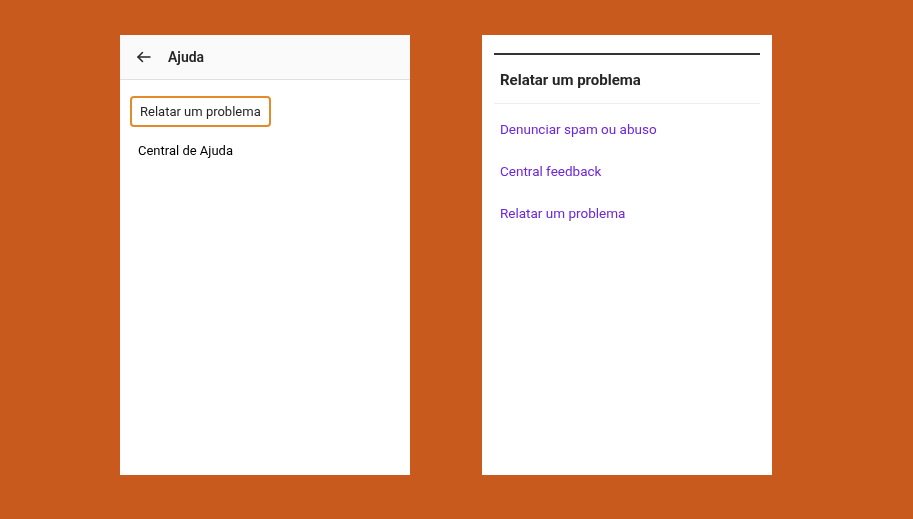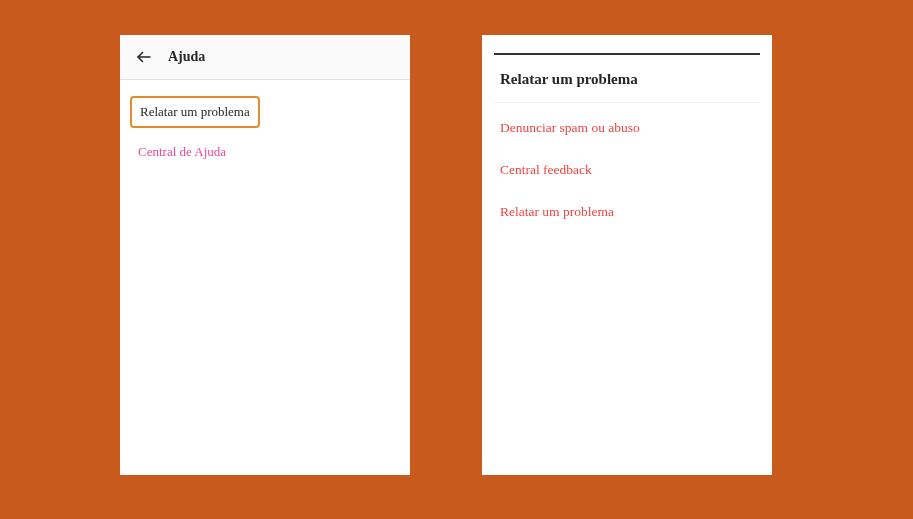--- a/index.html
+++ b/index.html
@@ -14,21 +14,20 @@
       font-family: -apple-system, BlinkMacSystemFont, "Segoe UI", Roboto, Helvetica, Arial, sans-serif;
       display: flex;
       gap: 72px;
       padding: 35px 120px;
     }
     .phone-screen {
       background: #ffffff;
       width: 290px;
       height: 440px;
       flex-shrink: 0;
-      font-family: Liberation Serif, serif;
     }
     
     .left-header {
       display: flex;
       align-items: center;
       padding: 12px 14px;
       border-bottom: 1px solid #e0e0e0;
       background: #fafafa;
     }
     .back-arrow {
@@ -48,21 +47,21 @@
       font-size: 14px;
       font-weight: 600;
       color: #262626;
     }
     .left-list {
       padding: 10px 0;
     }
     .left-item {
       padding: 10px 18px;
       font-size: 13px;
-      color: #ec4899;
+      color: #000000;
       cursor: pointer;
     }
     .highlighted-wrap {
       padding: 6px 10px 6px 10px;
     }
     .highlighted {
       border: 2px solid #e38b2b;
       border-radius: 4px;
       padding: 6px 8px;
       font-size: 13px;
@@ -83,21 +82,21 @@
       font-size: 15px;
       font-weight: 700;
       color: #262626;
     }
     .right-list {
       padding: 4px 0;
     }
     .right-item {
       padding: 13px 6px;
       font-size: 13.5px;
-      color: #ef4444;
+      color: #6d28d9;
       cursor: pointer;
     }
   </style>
 </head>
 <body>
 
 <div class="phone-screen">
   <div class="left-header">
     <div class="back-arrow">
       <svg viewBox="0 0 24 24" fill="none" stroke="#262626" stroke-width="2" stroke-linecap="round" stroke-linejoin="round">

